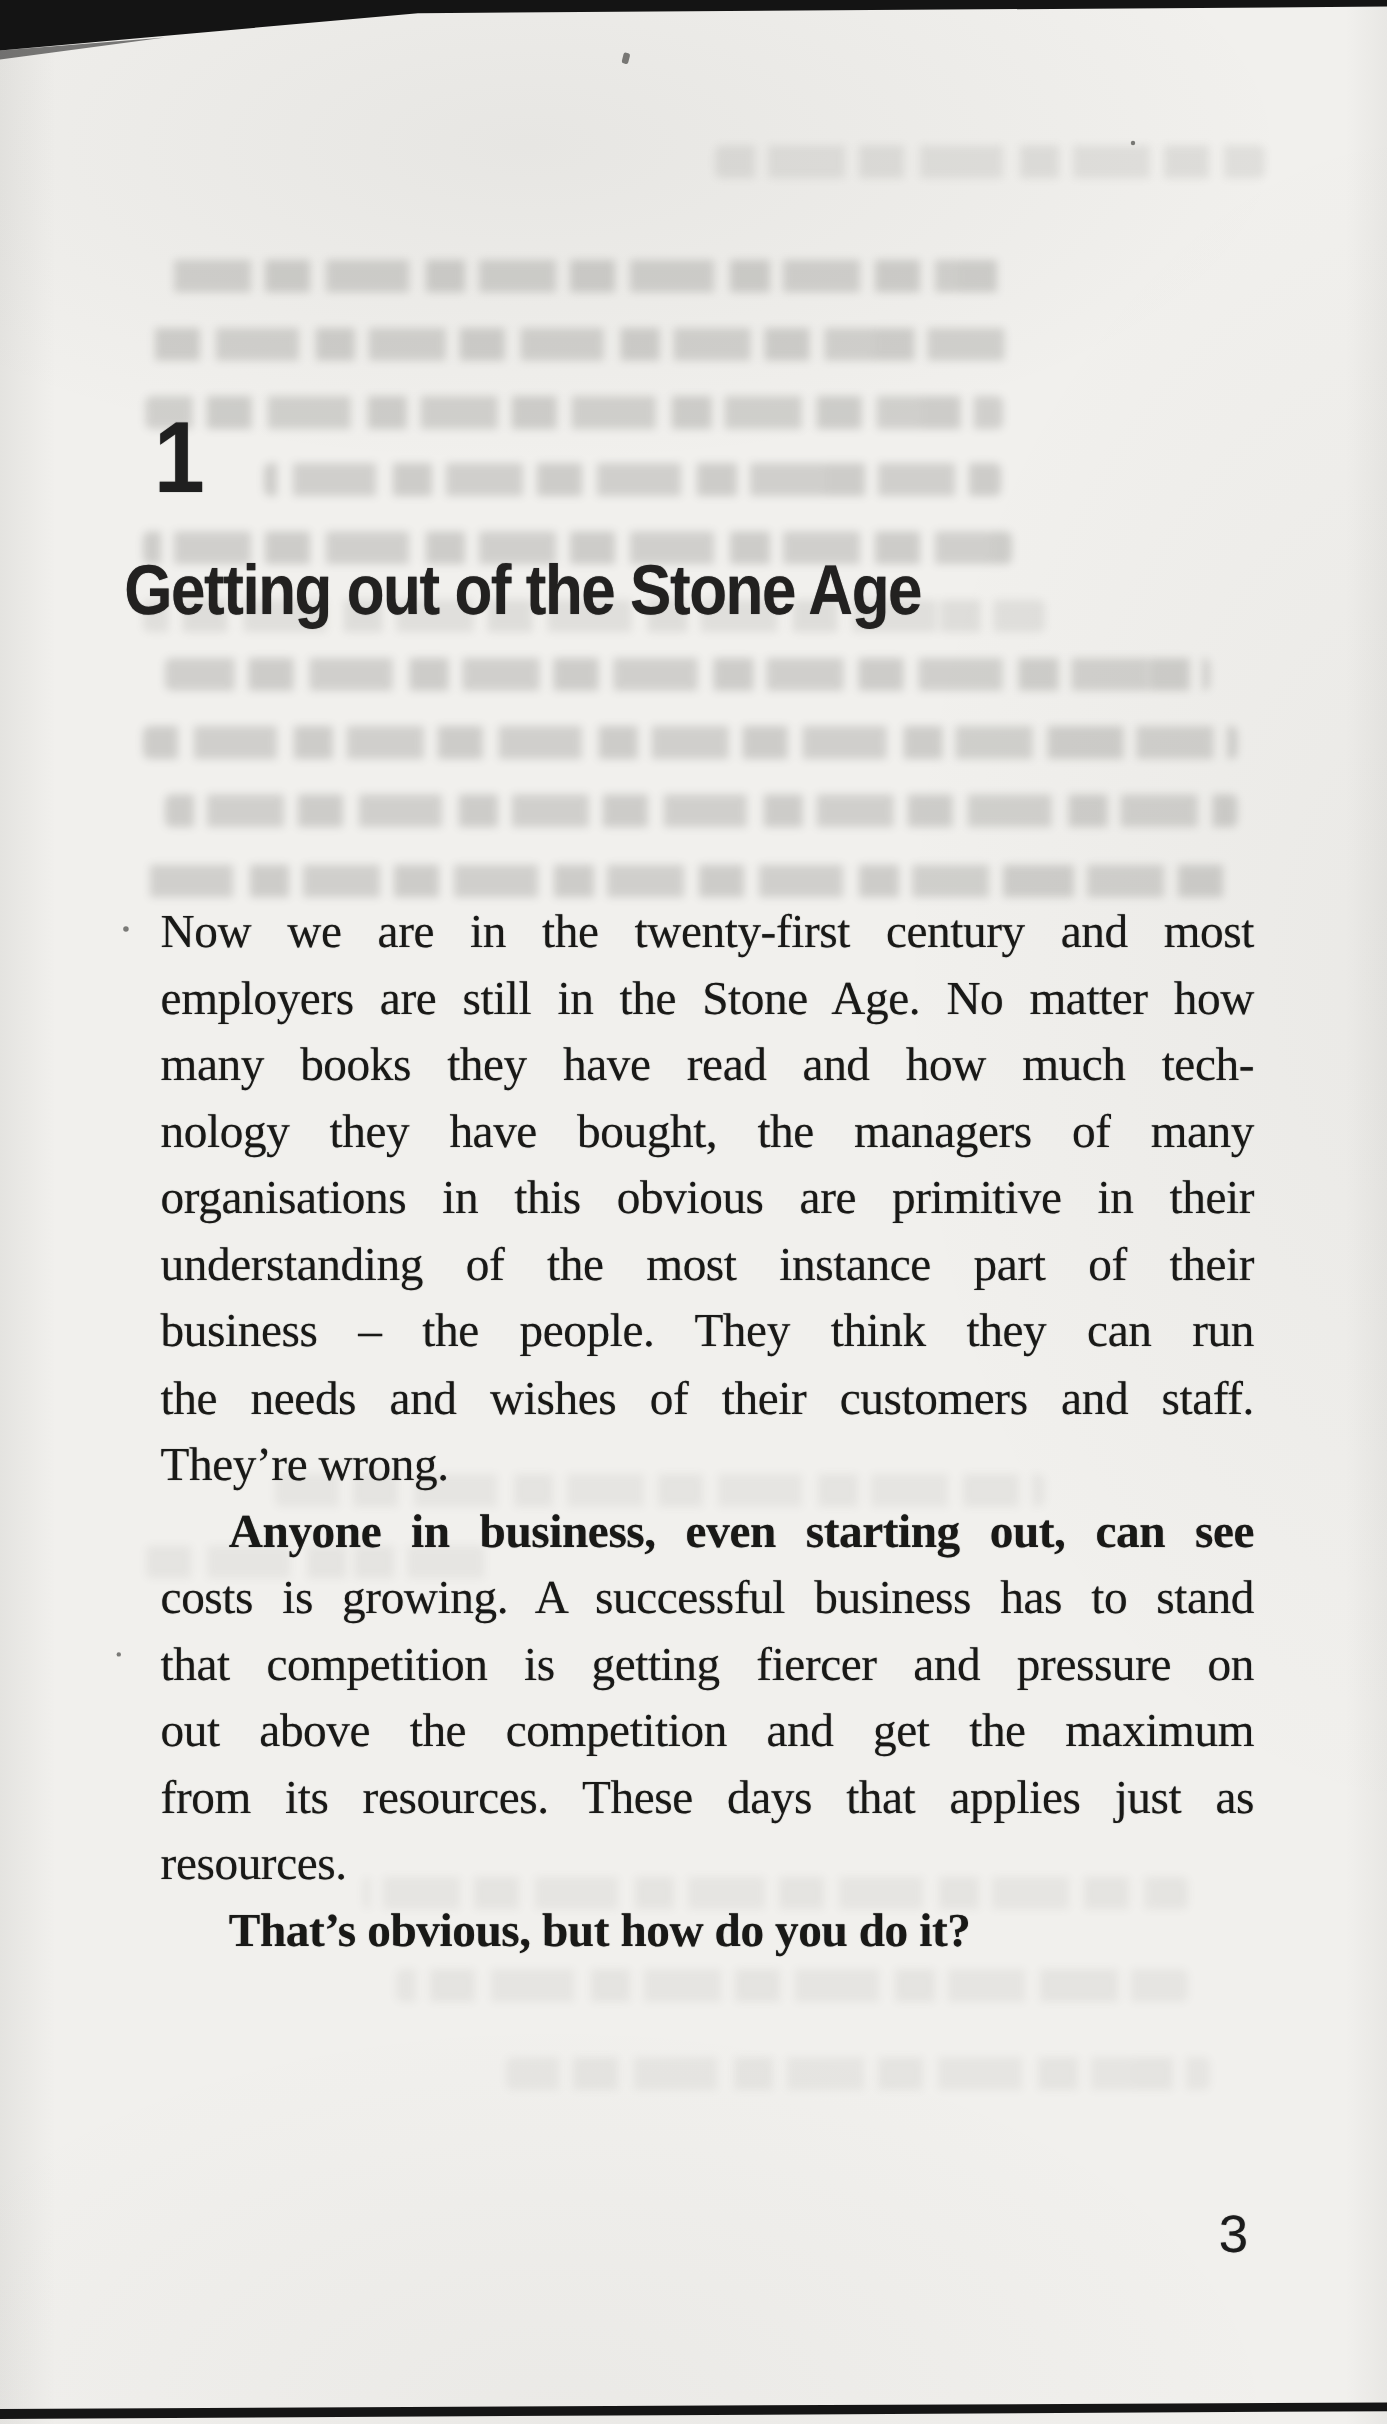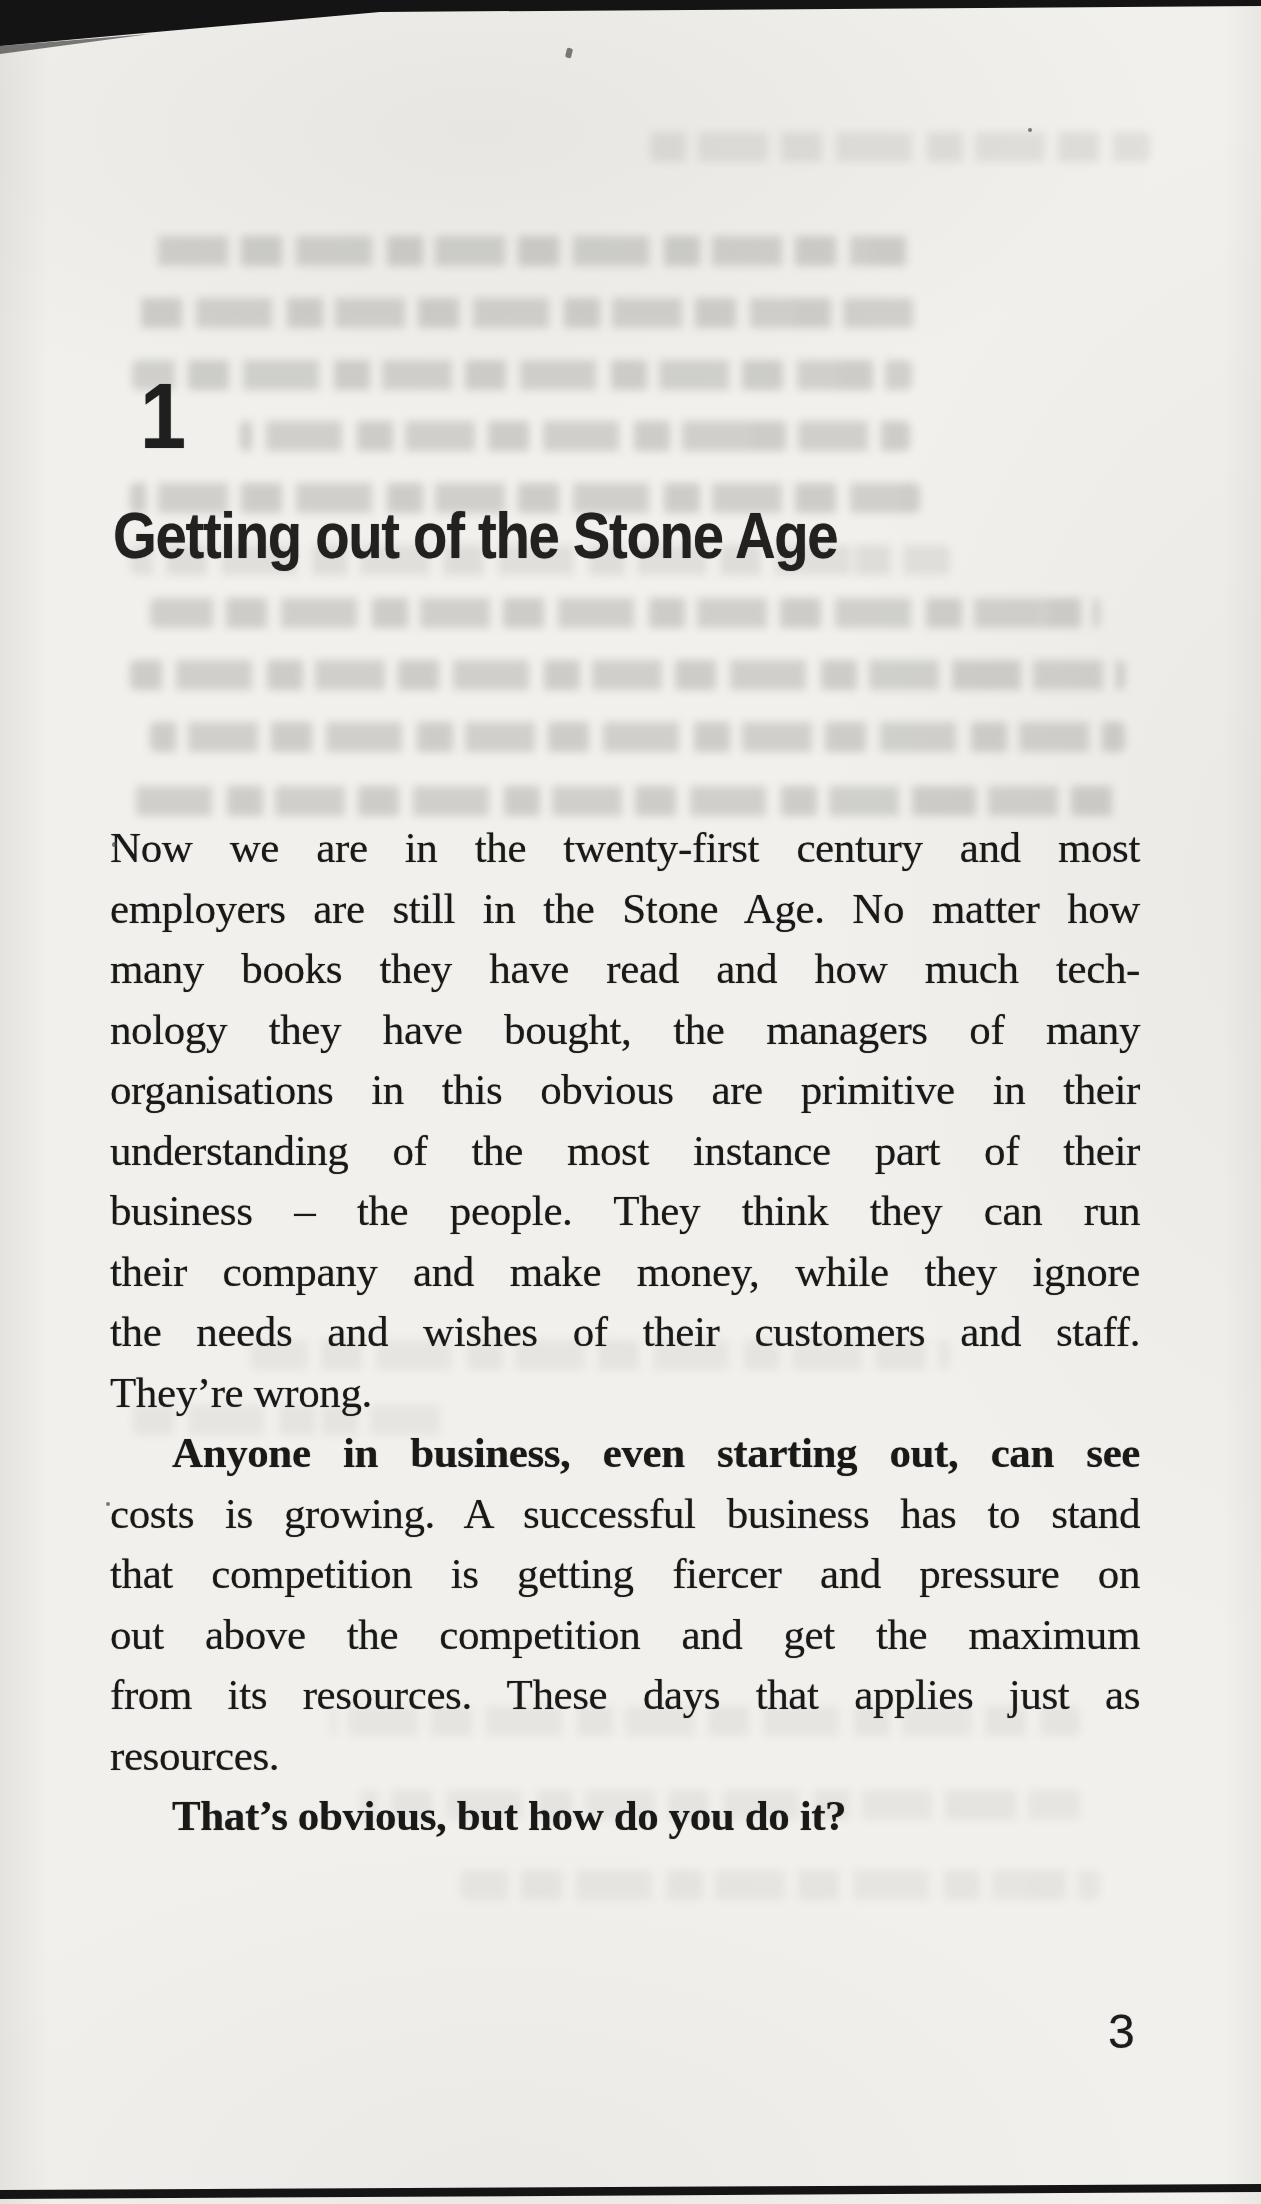--- a/index.html
+++ b/index.html
@@ -78,20 +78,21 @@
     color: #191917;
     letter-spacing: -0.4px;
     text-shadow: 0 0 1px rgba(20,20,18,0.55);
   }
   .body-text .line {
     text-align: justify;
     text-align-last: justify;
     white-space: normal;
     height: 60.5px;
     overflow: visible;
+    margin-left: 36px;
   }
   .body-text .line.last { text-align-last: left; }
   .body-text .line.indent { text-indent: 62px; font-weight: bold; }
 
   .page-number {
     position: absolute;
     left: 1108px; top: 2006px;
     font-family: "Liberation Sans", sans-serif;
     font-size: 48px; line-height: 52px;
     color: #1c1c1c;
@@ -127,21 +128,20 @@
   <h1 class="chapter-title">Getting out of the Stone Age</h1>
 
   <div class="body-text">
       <div class="line">Now we are in the twenty-first century and most</div>
       <div class="line">employers are still in the Stone Age. No matter how</div>
       <div class="line">many books they have read and how much tech-</div>
       <div class="line">nology they have bought, the managers of many</div>
       <div class="line">organisations in this obvious are primitive in their</div>
       <div class="line">understanding of the most instance part of their</div>
       <div class="line">business – the people. They think they can run</div>
-      <div class="line">their company and make money, while they ignore</div>
       <div class="line">the needs and wishes of their customers and staff.</div>
       <div class="line last">They’re wrong.</div>
       <div class="line indent">Anyone in business, even starting out, can see</div>
       <div class="line">costs is growing. A successful business has to stand</div>
       <div class="line">that competition is getting fiercer and pressure on</div>
       <div class="line">out above the competition and get the maximum</div>
       <div class="line">from its resources. These days that applies just as</div>
       <div class="line last">resources.</div>
       <div class="line last indent">That’s obvious, but how do you do it?</div>
     </div>

